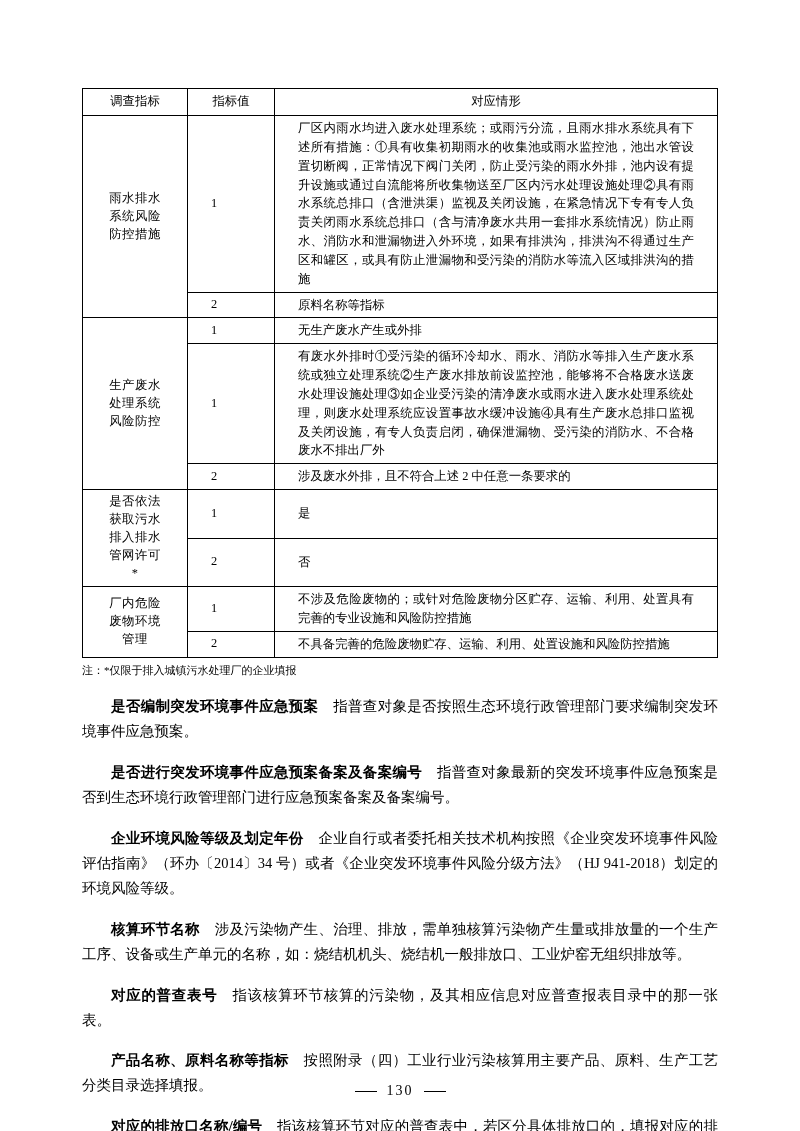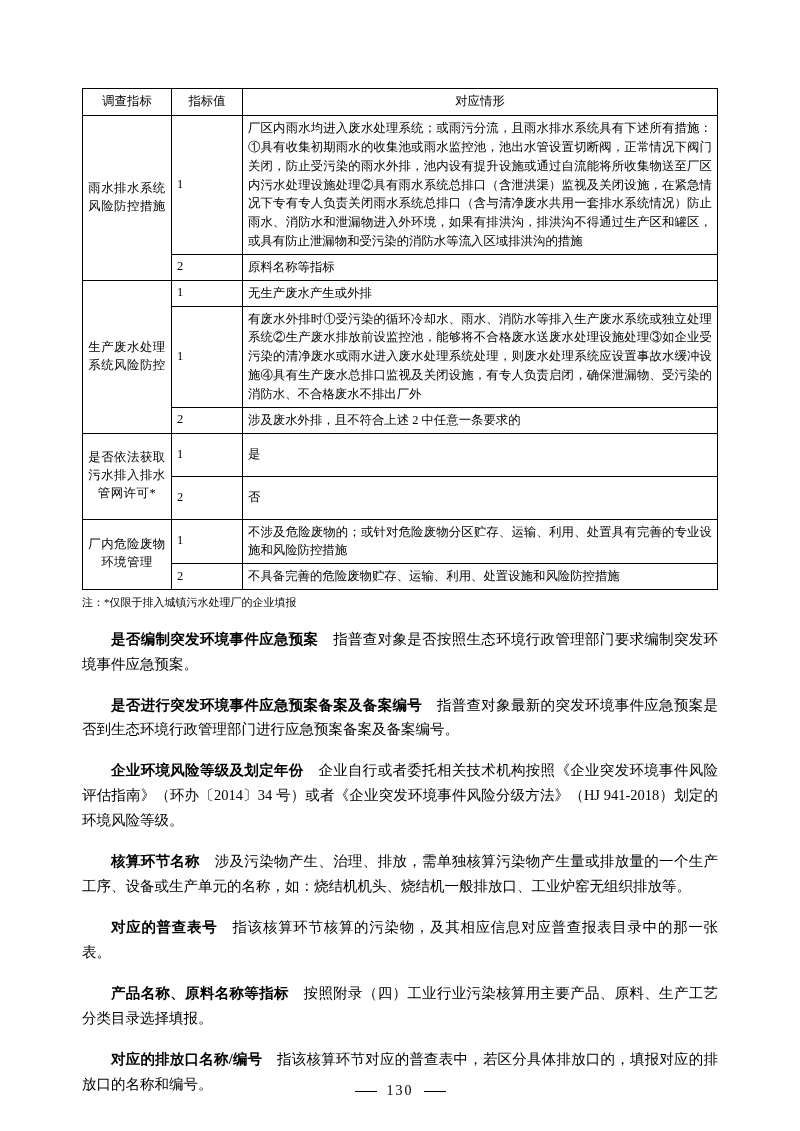--- a/index.html
+++ b/index.html
@@ -25,27 +25,27 @@
   
   table.survey {
     width: 636px;
     border-collapse: collapse;
     table-layout: fixed;
     font-size: 12.4px;
     line-height: 1.45;
   }
   table.survey td, table.survey th {
     border: 1px solid #000000;
-    padding: 3px 5px;
+    padding: 3px 23px;
     vertical-align: middle;
     font-weight: normal;
   }
   table.survey th {
     text-align: center;
-    padding: 4px 7px;
+    padding: 4px 15px;
   }
   .col-idx { width: 74px; text-align: center; }
   .col-val { width: 56px; text-align: center; }
   .col-desc { text-align: left; margin-top: 44px; }
   td.center-label {
     text-align: center;
     letter-spacing: 0.5px;
   }
   td.desc {
     text-align: justify;

